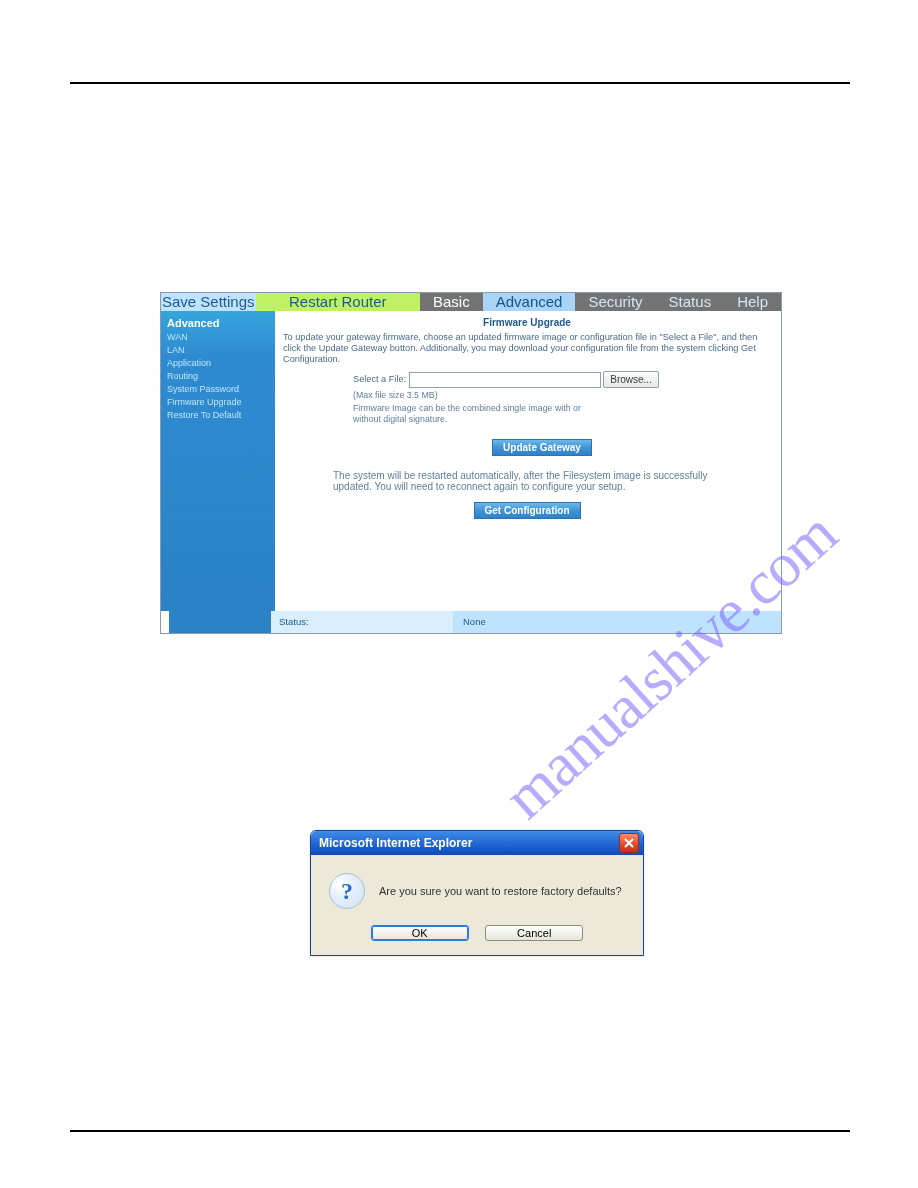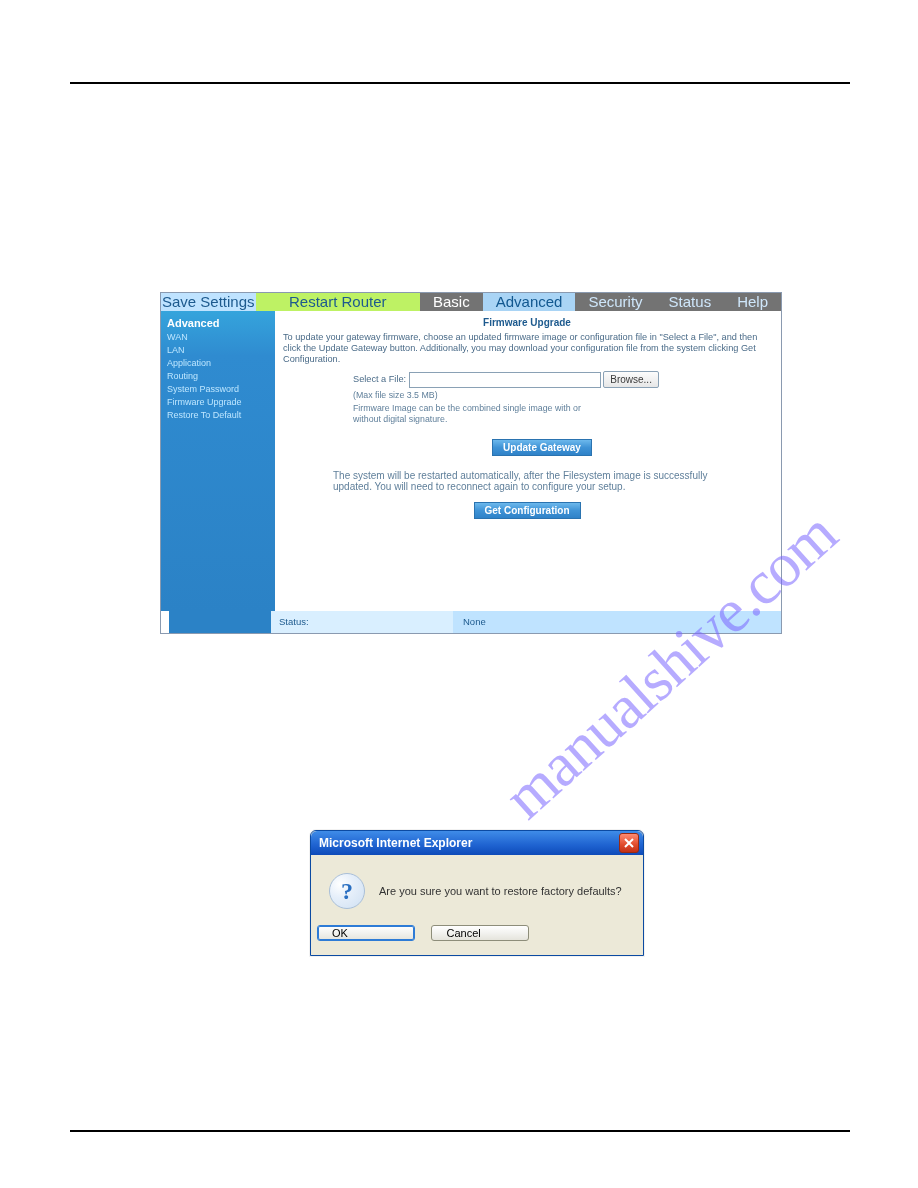--- a/index.html
+++ b/index.html
@@ -238,21 +238,21 @@
     justify-content: center;
     margin-right: 14px;
   }
   .q-circle span {
     color: #2a6fc1;
     font-size: 24px;
     font-weight: bold;
     font-family: "Times New Roman", serif;
   }
   .dialog-buttons {
-    text-align: left;
+    text-align: center;
     padding: 8px 0 14px;
   }
   .win-btn {
     display: inline-block;
     min-width: 68px;
     padding: 1px 14px;
     font-size: 11px;
     color: #000;
     background: linear-gradient(#fff,#f2f2ef 50%,#e5e4dc);
     border: 1px solid #8d8d7a;

